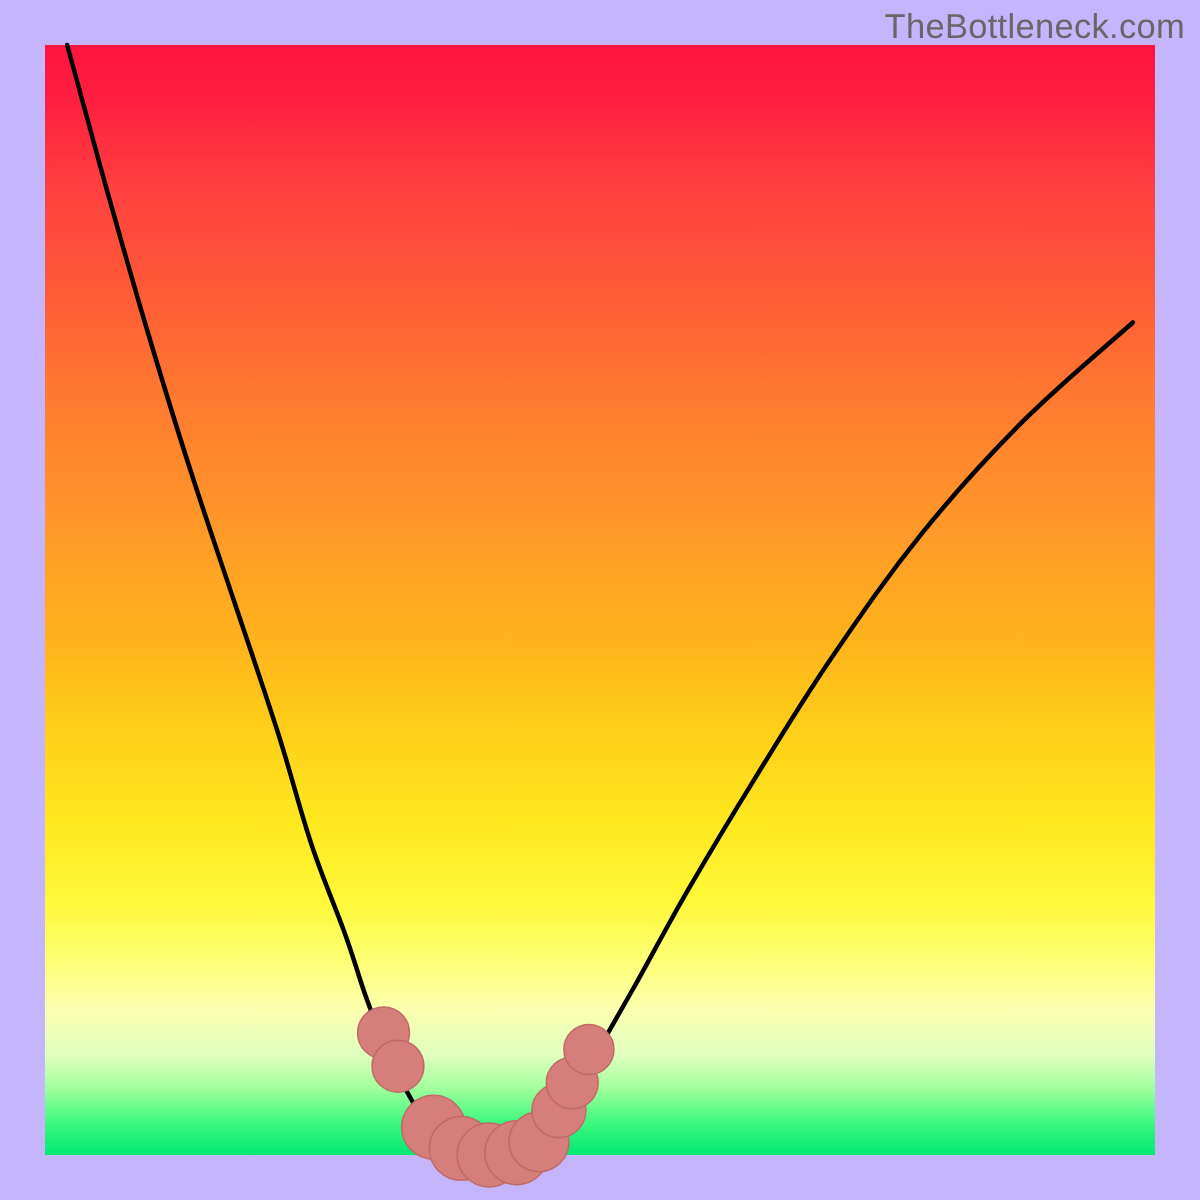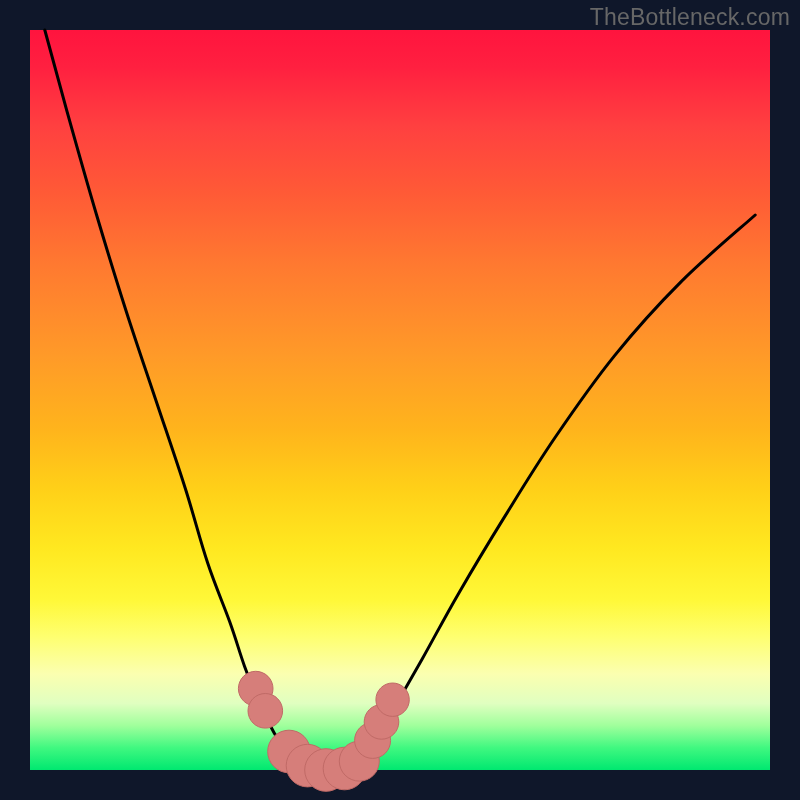--- a/index.html
+++ b/index.html
@@ -8,21 +8,21 @@
     width: 800px;
     height: 800px;
     background: #000;
     overflow: hidden;
     font-family: Arial, Helvetica, sans-serif;
   }
   .frame {
     position: absolute;
     left: 0; top: 0;
     width: 800px; height: 800px;
-    background: #0f172a;
+    background: #c4b5fd;
   }
   .plot {
     position: absolute;
     left: 30px;
     top: 30px;
     width: 740px;
     height: 740px;
     background: linear-gradient(to bottom,
       #ff143e 0%,
       #ff2040 5%,

